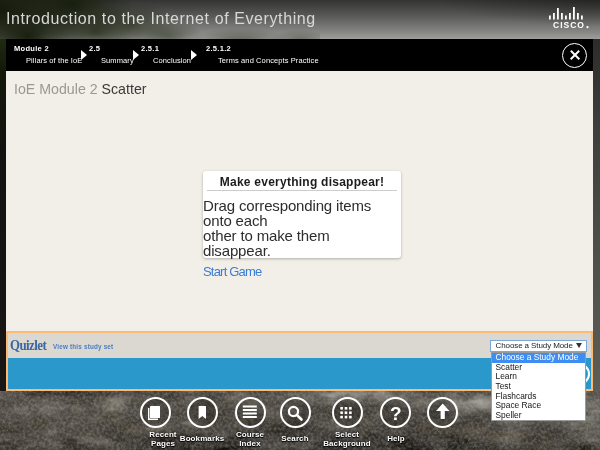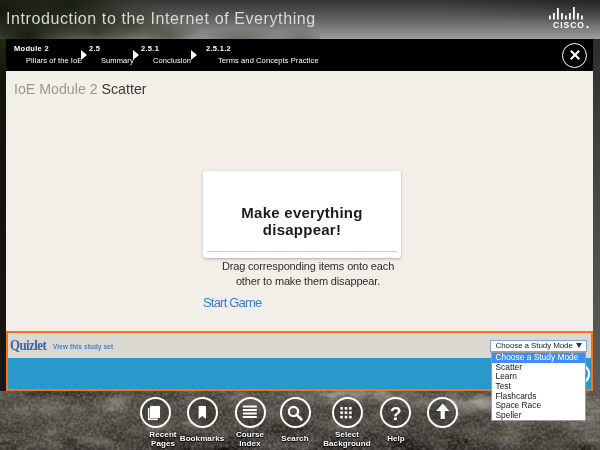--- a/index.html
+++ b/index.html
@@ -70,27 +70,27 @@
   #closebtn:before,#closebtn:after{content:"";position:absolute;left:5.5px;top:10.4px;width:12px;height:2.2px;background:#fff;}
   #closebtn:before{transform:rotate(45deg);}
   #closebtn:after{transform:rotate(-45deg);}
 
   #heading{left:8px;top:42px;font-size:14.2px;color:#3a3a38;}
   #heading .dim{color:#9b9892;}
 
   
   #card{left:197px;top:132px;width:198px;height:87px;background:#fff;border-radius:3px;
         box-shadow:0 1px 3px rgba(0,0,0,.28);}
-  #card h3{margin:13px;padding-top:20px;text-align:center;font-size:15px;letter-spacing:.25px;color:#1c1c1c;}
+  #card h3{margin:0;padding-top:4px;text-align:center;font-size:12px;letter-spacing:.25px;color:#1c1c1c;}
   #card .rule{margin:1px 4px 0 4px;border-top:1px solid #ccc;}
-  #card p{margin:6.5px 0 0 0;text-align:center;font-size:11px;line-height:15px;color:#2d2d2d;letter-spacing:-0.15px;padding-left:12px;}
+  #card p{margin:6.5px 0 0 0;text-align:left;font-size:15px;line-height:15px;color:#2d2d2d;letter-spacing:-0.15px;}
   #startgame{display:block;margin-top:6px;text-align:left;font-size:13px;color:#3b7cd6;letter-spacing:-0.8px;}
 
   
-  #qbox{left:0;top:292px;width:587px;height:60px;background:#f97316;}
+  #qbox{left:0;top:292px;width:587px;height:60px;background:#fdba74;}
   #qgray{left:2px;top:2px;width:583px;height:25px;background:#dbd8d1;}
   #qlogo{left:2px;top:5px;font-family:"Liberation Serif",serif;font-weight:bold;font-size:14px;letter-spacing:-0.6px;color:#3b66a0;transform:scaleX(.92);transform-origin:0 0;}
   #qlink{left:45px;top:10px;font-size:6.3px;font-weight:bold;color:#4a7cc5;letter-spacing:.2px;}
   #qblue{left:2px;top:27px;width:583px;height:31px;background:#2a98ca;}
   #qarrow{left:560px;top:5px;width:18px;height:18px;border:2px solid #fff;border-radius:50%;}
 
   
   #selbox{left:490px;top:339.5px;width:90px;height:10px;background:#fff;border:1px solid #7ca7d8;
           font-size:8px;letter-spacing:-0.1px;color:#222;line-height:10.5px;padding-left:4.5px;white-space:nowrap;z-index:31;}
   #selarrow{position:absolute;right:4px;top:2.5px;width:0;height:0;border-top:5px solid #333;

